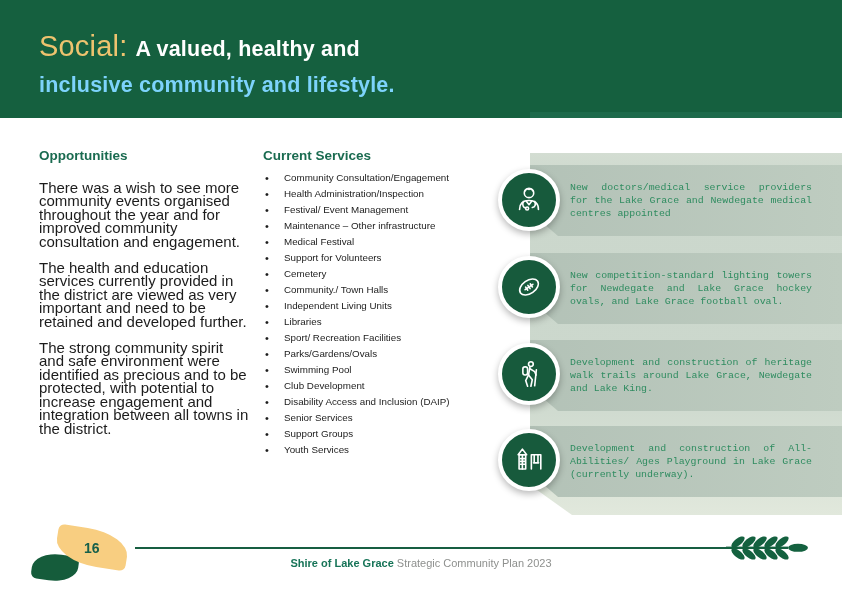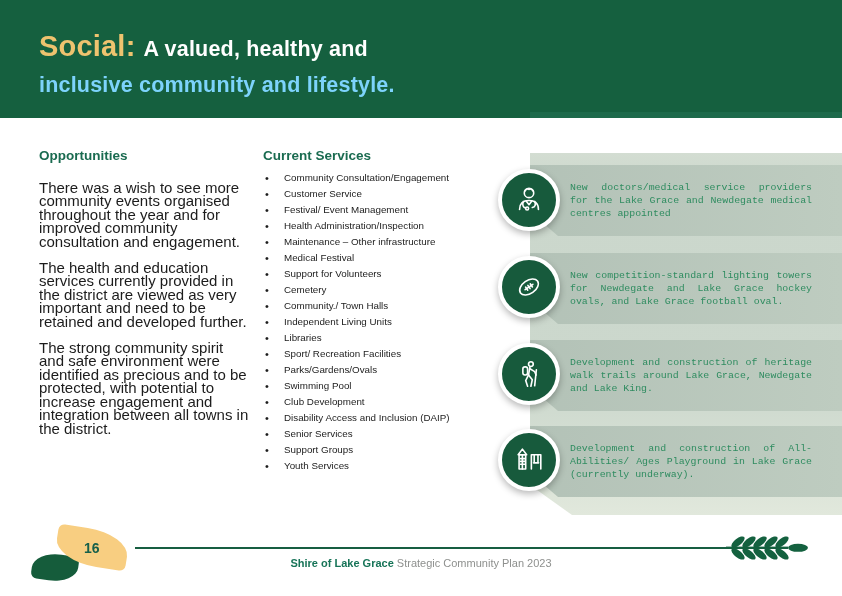--- a/index.html
+++ b/index.html
@@ -3,21 +3,21 @@
 <meta charset="utf-8">
 <style>
   html,body{margin:0;padding:0;background:#fff;}
   .page{position:relative;width:842px;height:596px;background:#fff;overflow:hidden;
         font-family:"Liberation Sans","DejaVu Sans",sans-serif;}
 
   
   .header{position:absolute;left:0;top:0;width:842px;height:118px;background:#15603F;}
   .header-inner{padding:30px 0 0 39px;}
   .t1{font-size:21.5px;color:#ffffff;font-weight:bold;letter-spacing:.2px;}
-  .t1 .gold{font-size:29px;color:#EEC36F;font-weight:bold;margin-right:8px;}
+  .t1 .gold{font-size:29px;color:#EEC36F;font-weight:normal;margin-right:8px;}
   .t2{font-size:21.5px;color:#7dd3fc;font-weight:bold;margin-top:10px;letter-spacing:.2px;}
   .header-seam{position:absolute;left:530px;top:112px;right:0;height:6px;background:#1d6a4b;}
 
   
   h2.sec{font-size:13.5px;color:#1A6B50;font-weight:bold;margin:0;}
   .col-left{position:absolute;left:39px;top:148px;width:212px;}
   .col-left .paras{margin-top:18px;}
   .col-left p{margin:0 0 13px;font-size:15px;line-height:13.4px;color:#1c1c1c;}
   .col-mid{position:absolute;left:263px;top:148px;width:210px;}
   ul.services{list-style:none;margin:7px 0 0;padding:0;}
@@ -75,23 +75,22 @@
         <p>There was a wish to see more community events organised throughout the year and for improved community consultation and engagement.</p>
         <p>The health and education services currently provided in the district are viewed as very important and need to be retained and developed further.</p>
         <p>The strong community spirit and safe environment were identified as precious and to be protected, with potential to increase engagement and integration between all towns in the district.</p>
       </div>
   </div>
 
   <div class="col-mid">
     <h2 class="sec">Current Services</h2>
     <ul class="services">
         <li>Community Consultation/Engagement</li>
-        <li>Customer Service</li>
+        <li>Health Administration/Inspection</li>
         <li>Festival/ Event Management</li>
-        <li>Health Administration/Inspection</li>
         <li>Maintenance – Other infrastructure</li>
         <li>Medical Festival</li>
         <li>Support for Volunteers</li>
         <li>Cemetery</li>
         <li>Community./ Town Halls</li>
         <li>Independent Living Units</li>
         <li>Libraries</li>
         <li>Sport/ Recreation Facilities</li>
         <li>Parks/Gardens/Ovals</li>
         <li>Swimming Pool</li>

